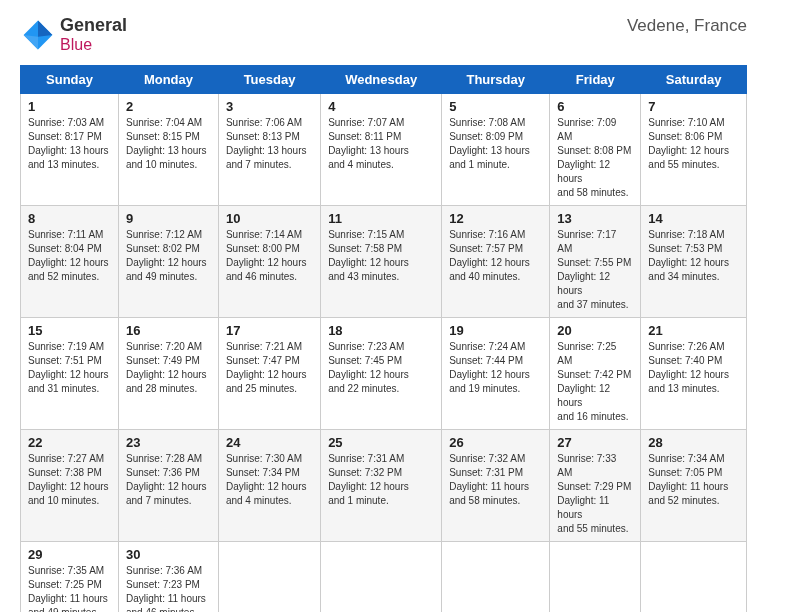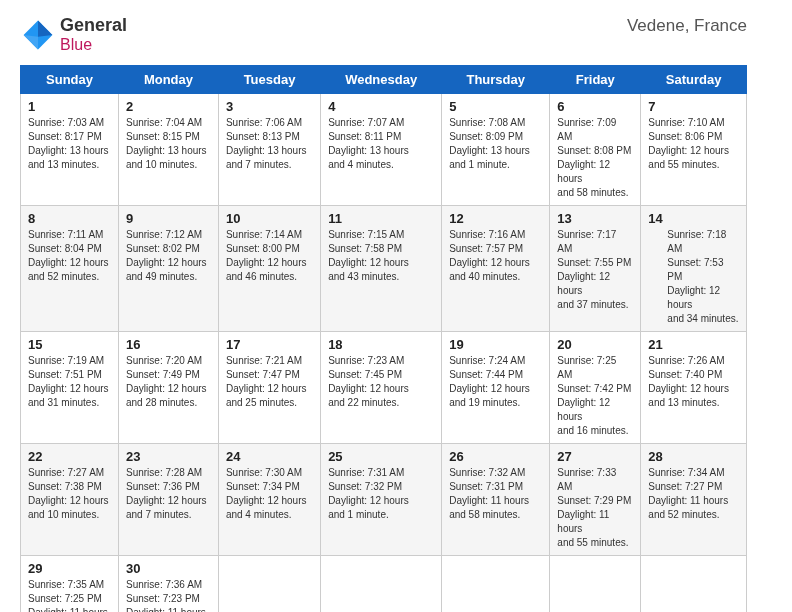--- a/index.html
+++ b/index.html
@@ -220,21 +220,21 @@
           </td>
           <td>
             <span class="day-num">13</span>
             <div class="day-info" style="white-space: pre-line;">Sunrise: 7:17 AM
 Sunset: 7:55 PM
 Daylight: 12 hours
 and 37 minutes.</div>
           </td>
           <td>
             <span class="day-num">14</span>
-            <div class="day-info" style="white-space: pre-line; margin-left: 19px;">Sunrise: 7:18 AM
+            <div class="day-info" style="white-space: pre-line;">Sunrise: 7:18 AM
 Sunset: 7:53 PM
 Daylight: 12 hours
 and 34 minutes.</div>
           </td>
         </tr>
         <tr>
           <td>
             <span class="day-num">15</span>
             <div class="day-info" style="white-space: pre-line;">Sunrise: 7:19 AM
 Sunset: 7:51 PM
@@ -323,21 +323,21 @@
           <td>
             <span class="day-num">27</span>
             <div class="day-info" style="white-space: pre-line;">Sunrise: 7:33 AM
 Sunset: 7:29 PM
 Daylight: 11 hours
 and 55 minutes.</div>
           </td>
           <td>
             <span class="day-num">28</span>
             <div class="day-info" style="white-space: pre-line;">Sunrise: 7:34 AM
-Sunset: 7:27 PM
+Sunset: 7:05 PM
 Daylight: 11 hours
 and 52 minutes.</div>
           </td>
         </tr>
         <tr>
           <td>
             <span class="day-num">29</span>
             <div class="day-info" style="white-space: pre-line;">Sunrise: 7:35 AM
 Sunset: 7:25 PM
 Daylight: 11 hours

